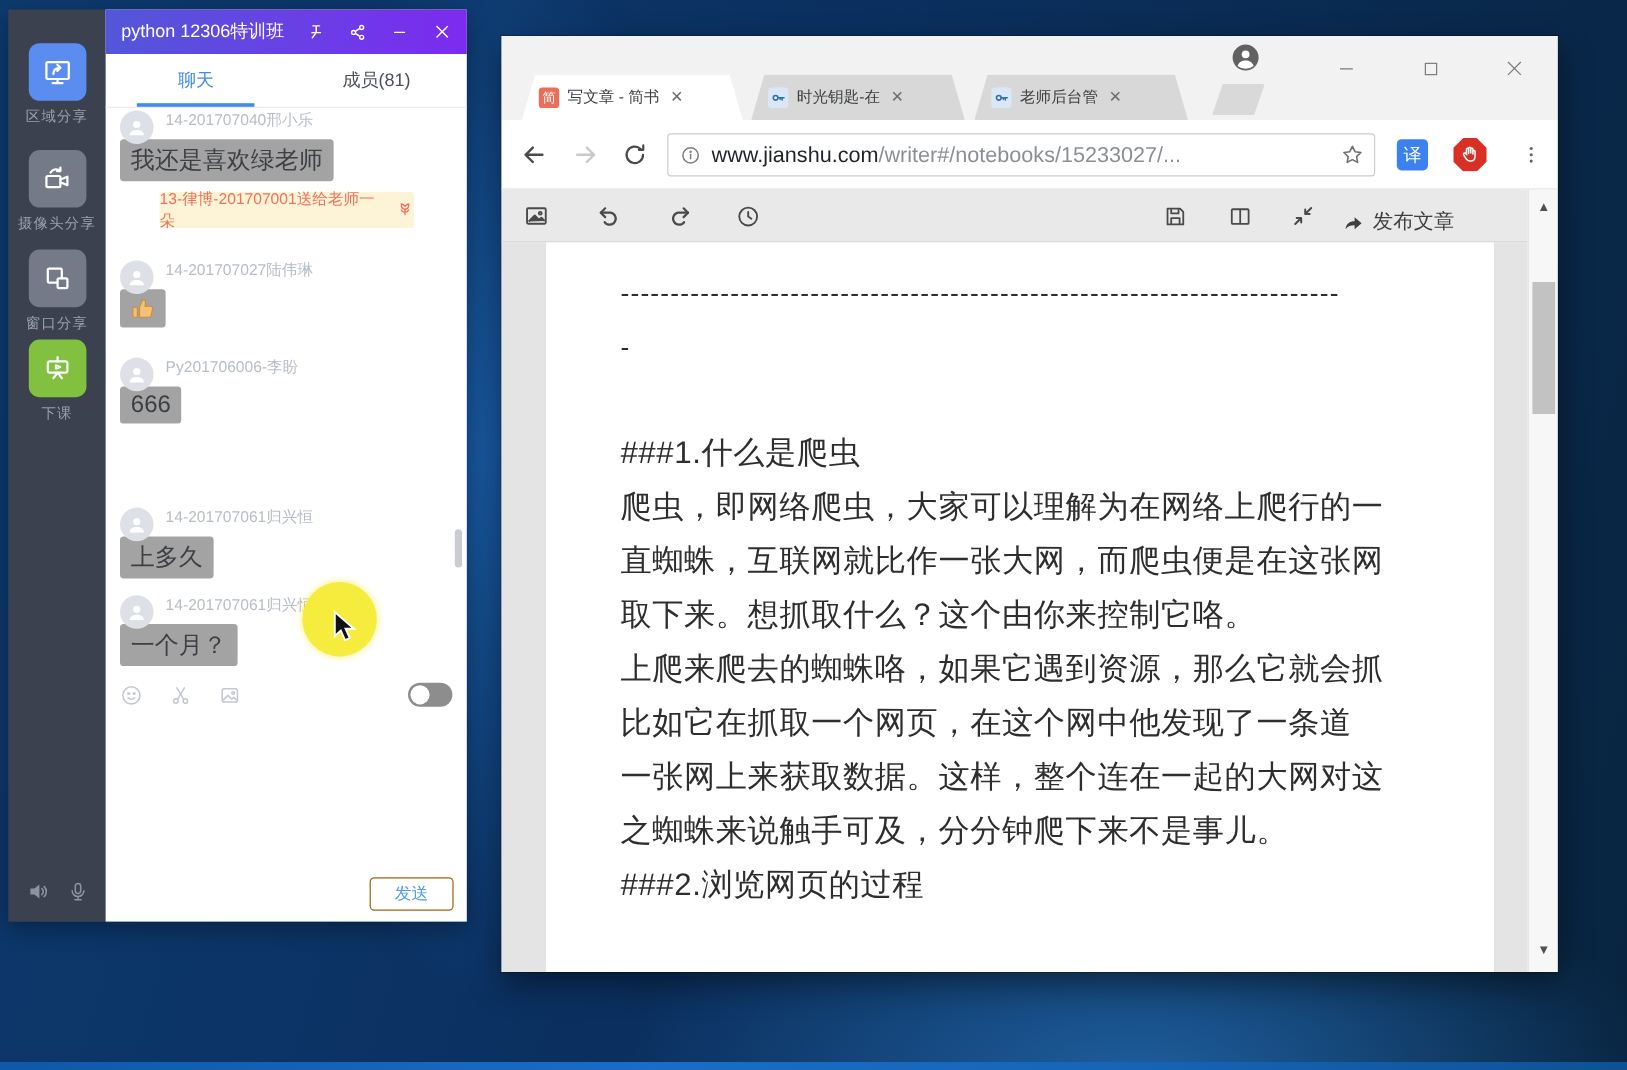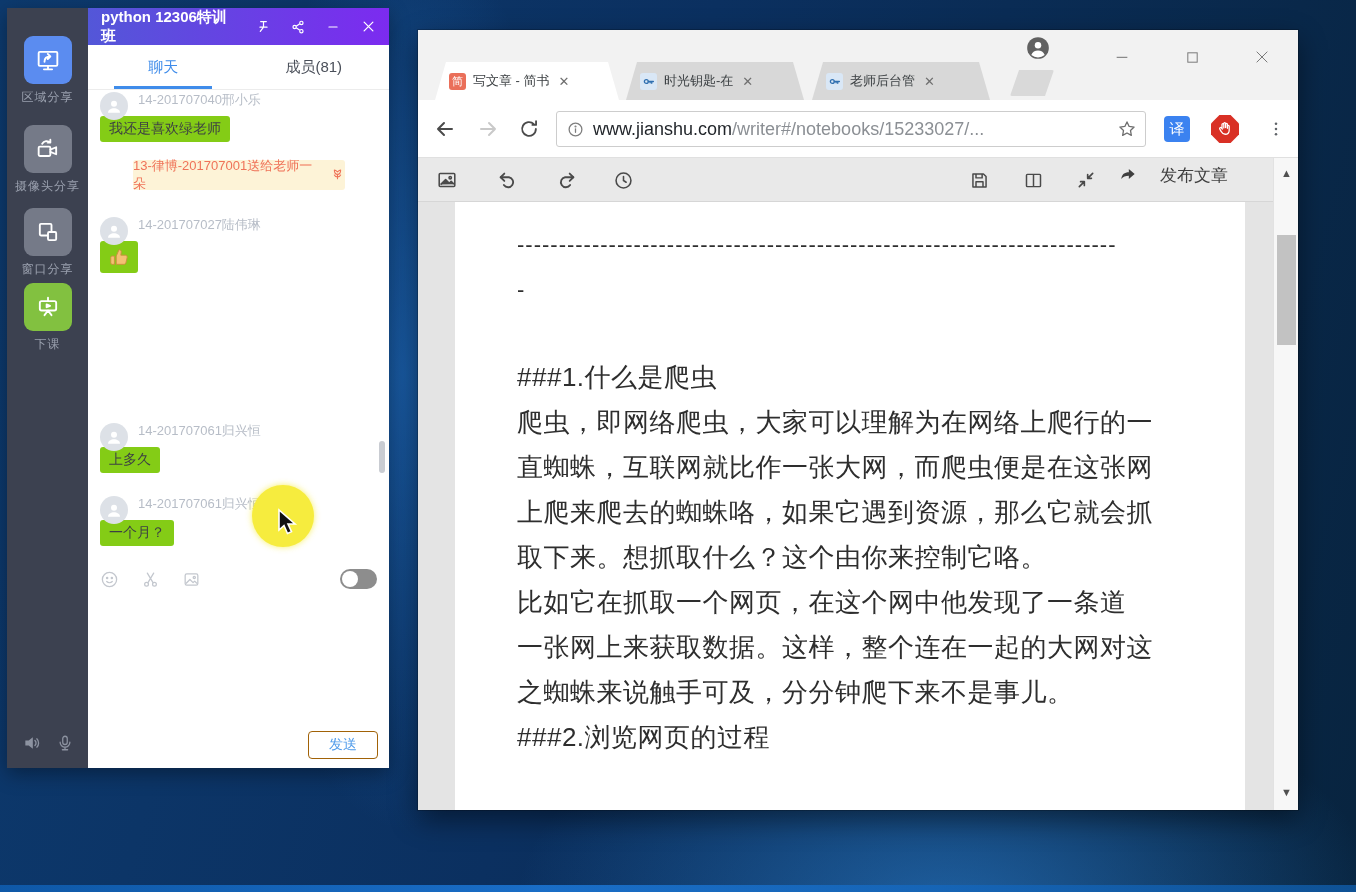--- a/index.html
+++ b/index.html
@@ -14,31 +14,31 @@
   svg { display:block; }
 
   
   #chat-window { left:7px; top:8px; width:382px; height:760px; box-shadow:0 6px 18px rgba(0,0,0,.35); }
   #chat-sidebar { left:0; top:0; width:81px; height:760px; background:#3c4150; }
   .sb-item { position:absolute; left:0; width:81px; text-align:center; }
   .sb-ico { width:48px; height:48px; margin:0 auto; border-radius:9px; display:flex; align-items:center; justify-content:center; }
   .sb-label { margin-top:5px; font-size:12px; color:#9aa0ae; letter-spacing:1px; }
   #chat-panel { left:81px; top:0; width:301px; height:760px; background:#fff; }
   #chat-header { left:0; top:0; width:301px; height:37px; background:linear-gradient(90deg,#5357d8,#7c2bf0); display:flex; align-items:center; padding:0 10px 0 13px; }
-  #chat-title { color:#fff; font-size:15px; flex:1;font-weight:bold; }
+  #chat-title { color:#fff; font-size:15px; flex:1; }
   .hd-ico { width:22px; height:22px; margin-left:13px; color:#fff; display:flex; align-items:center; justify-content:center; cursor:pointer; }
   #chat-tabs { left:0; top:37px; width:301px; height:45px; border-bottom:1px solid #ececec; display:flex; }
   .ctab { flex:1; display:flex; align-items:center; justify-content:center; font-size:15px; color:#4a4f59; position:relative; }
   .ctab.active { color:#3f8cea; }
   .ctab.active::after { content:""; position:absolute; bottom:0; left:50%; transform:translateX(-50%); width:98px; height:3px; background:#3f8cea; }
   #chat-msgs { left:0; top:82px; width:301px; height:473px; overflow:hidden;text-decoration:underline; }
   .msg { position:absolute; left:12px; right:8px; }
   .avatar { position:absolute; left:0; top:0; width:28px; height:28px; border-radius:50%; background:#dde1e7; display:flex; align-items:center; justify-content:center; }
   .mname { margin-left:38px; font-size:13px; color:#b7bdc7; line-height:16px; }
-  .mbubble { display:inline-block; margin-top:8px; background:#84cc16; border-radius:3px; padding:4px 9px; font-size:14px; color:#3c3f44; }
+  .mbubble { display:inline-block; margin-top:8px; background:#a3a3a3; border-radius:3px; padding:4px 9px; font-size:20px; color:#3c3f44; }
   .gift { position:absolute; left:45px; width:212px; height:30px; background:#fdf3d7; border-radius:3px; display:flex; align-items:center; justify-content:center; gap:17px; font-size:13px; color:#ef7358; }
   #chat-scrollthumb { left:291px; top:433px; width:6px; height:32px; background:#c9ccd2; border-radius:3px; }
   #chat-toolbar { left:0; top:555px; width:301px; height:32px; display:flex; align-items:center; padding:0 12px; gap:22px; color:#c3c7ce; }
   #chat-toggle { margin-left:auto; width:37px; height:20px; background:#8d8d8d; border-radius:10px; position:relative; cursor:pointer; }
   #chat-toggle::before { content:""; position:absolute; left:2px; top:2px; width:16px; height:16px; border-radius:50%; background:#fff; }
   #send-btn { left:220px; top:723px; width:70px; height:28px; border:1px solid #a16207; border-radius:4px; background:#fff; color:#4f9bea; font-size:14px; display:flex; align-items:center; justify-content:center; cursor:pointer; }
   #audio-bar { left:0; top:718px; width:81px; height:34px; display:flex; align-items:center; justify-content:center; gap:14px; color:#8d93a1; }
 
   
   #browser { left:418px; top:30px; width:880px; height:780px; background:#fff; box-shadow:0 0 0 1px rgba(0,0,0,.2), 0 10px 26px rgba(0,0,0,.45); }
@@ -57,21 +57,21 @@
   .tb-ico { position:absolute; top:14px; width:30px; height:30px; display:flex; align-items:center; justify-content:center; cursor:pointer; }
   #urlbar { position:absolute; left:138px; top:11px; width:590px; height:36px; border:1px solid #cdcdcd; border-radius:3px; background:#fff; display:flex; align-items:center; padding:0 8px 0 10px; }
   #url-text { flex:1; font-size:18px; white-space:nowrap; overflow:hidden; margin-left:9px; }
   #url-text .host { color:#1f2328; }
   #url-text .path { color:#8b8f94;margin-top:44px; }
   #ext-translate { position:absolute; left:746px; top:16px; width:26px; height:26px; border-radius:4px; background:#3b82f0; color:#fff; font-size:15px; display:flex; align-items:center; justify-content:center; cursor:pointer; }
   #ext-adblock { position:absolute; left:793px; top:15px; width:28px; height:28px; background:#d93025; clip-path:polygon(30% 0,70% 0,100% 30%,100% 70%,70% 100%,30% 100%,0 70%,0 30%); display:flex; align-items:center; justify-content:center; cursor:pointer; }
   #menu-dots { position:absolute; left:845px; top:16px; width:26px; height:26px; display:flex; align-items:center; justify-content:center; cursor:pointer; }
   #edtoolbar { left:0; top:128px; width:855px; height:44px; background:#e9e9e9; border-bottom:1px solid #d6d6d6; }
   .ed-ico { position:absolute; top:8px; width:30px; height:28px; display:flex; align-items:center; justify-content:center; color:#4a4a4a; cursor:pointer; }
-  #publish-btn { position:absolute; left:700px; top:6px; height:32px; display:flex; align-items:flex-start; gap:22px; color:#3f3f3f; font-size:17px; cursor:pointer; }
+  #publish-btn { position:absolute; left:700px; top:6px; height:32px; display:flex; align-items:flex-end; gap:6px; color:#3f3f3f; font-size:17px; cursor:pointer; }
   #docarea { left:0; top:172px; width:855px; height:608px; background:#e4e4e4; }
   #docpage { position:absolute; left:37px; top:0; width:790px; height:608px; background:#fff; padding:20px 75px 0 62px; }
   .doc-line { font-size:26px; line-height:45px; color:#2e2e2e; letter-spacing:.5px; white-space:nowrap; overflow:hidden; }
   .doc-dash { font-size:22px; letter-spacing:1px; }
   #scrollcol { left:855px; top:128px; width:25px; height:652px; background:#f7f7f7; border-left:1px solid #e2e2e2; }
   #sc-up { position:absolute; left:0; top:5px; width:25px; height:20px; display:flex; align-items:center; justify-content:center; color:#505050; font-size:11px; cursor:pointer; }
   #sc-thumb { position:absolute; left:3px; top:77px; width:19px; height:110px; background:#c2c2c2; cursor:pointer; }
   #sc-down { position:absolute; left:0; bottom:8px; width:25px; height:20px; display:flex; align-items:center; justify-content:center; color:#505050; font-size:11px; cursor:pointer; }
 
   
@@ -203,20 +203,30 @@
             </svg>
           </span>
         <div class="mname">14-201707027陆伟琳</div>
         <div class="mbubble" style="padding:4px 8px">
           <svg width="22" height="24" viewBox="0 0 24 24">
               <path d="M7 11v9H4.5A1.5 1.5 0 0 1 3 18.5V12.5A1.5 1.5 0 0 1 4.5 11H7zm2 9V11l3-7c1.5 0 2.5 1 2.5 2.5L14 10h5a2 2 0 0 1 2 2l-1.5 6.5A2 2 0 0 1 17.5 20H9z" fill="#f3c173" stroke="#c98f3d" stroke-width="1"></path>
             </svg>
         </div>
       </div>
 
+      <div class="msg" style="top:208px">
+        <span class="avatar">
+            <svg width="18" height="18" viewBox="0 0 24 24" fill="#fff">
+              <circle cx="12" cy="9" r="4"></circle>
+              <path d="M4 21c0-4 4-6 8-6s8 2 8 6z"></path>
+            </svg>
+          </span>
+        <div class="mname">Py201706006-李盼</div>
+        <div class="mbubble">666</div>
+      </div>
 
 
       <div class="msg" style="top:333px">
         <span class="avatar">
             <svg width="18" height="18" viewBox="0 0 24 24" fill="#fff">
               <circle cx="12" cy="9" r="4"></circle>
               <path d="M4 21c0-4 4-6 8-6s8 2 8 6z"></path>
             </svg>
           </span>
         <div class="mname">14-201707061归兴恒</div>
@@ -419,22 +429,22 @@
     </span>
   </div>
 
   <div class="abs" id="docarea">
     <div id="docpage">
       <div class="doc-line doc-dash">------------------------------------------------------------------------</div>
       <div class="doc-line doc-dash">-</div>
       <div class="doc-line" style="margin-top:43px">###1.什么是爬虫</div>
       <div class="doc-line">爬虫，即网络爬虫，大家可以理解为在网络上爬行的一</div>
       <div class="doc-line">直蜘蛛，互联网就比作一张大网，而爬虫便是在这张网</div>
+      <div class="doc-line">取下来。想抓取什么？这个由你来控制它咯。</div>
       <div class="doc-line">上爬来爬去的蜘蛛咯，如果它遇到资源，那么它就会抓</div>
-      <div class="doc-line">取下来。想抓取什么？这个由你来控制它咯。</div>
       <div class="doc-line">比如它在抓取一个网页，在这个网中他发现了一条道</div>
       <div class="doc-line">一张网上来获取数据。这样，整个连在一起的大网对这</div>
       <div class="doc-line">之蜘蛛来说触手可及，分分钟爬下来不是事儿。</div>
       <div class="doc-line">###2.浏览网页的过程</div>
     </div>
   </div>
 
   <div class="abs" id="scrollcol">
     <span id="sc-up">▲</span>
     <span id="sc-thumb"></span>

